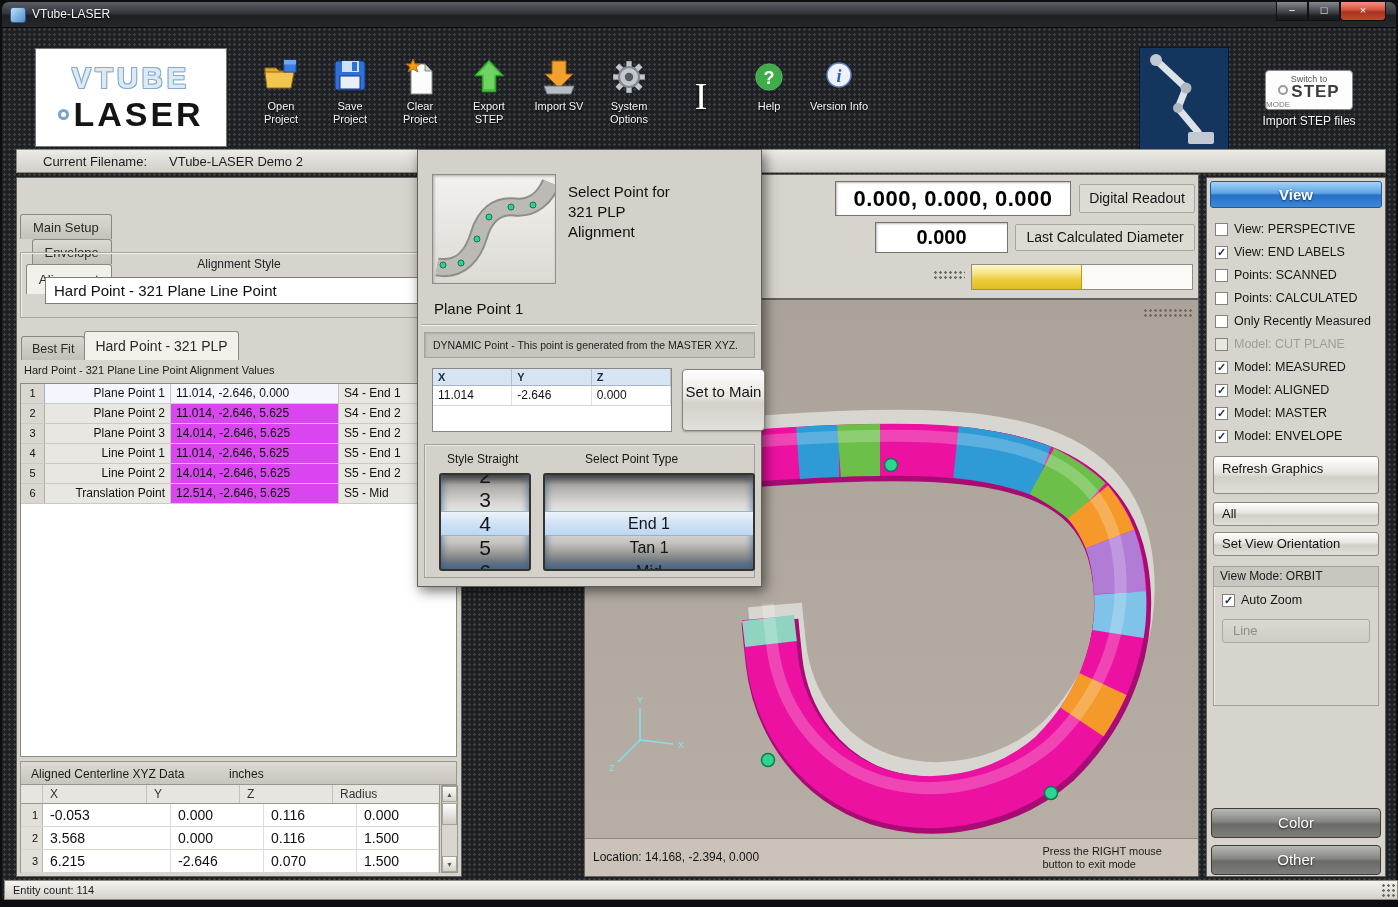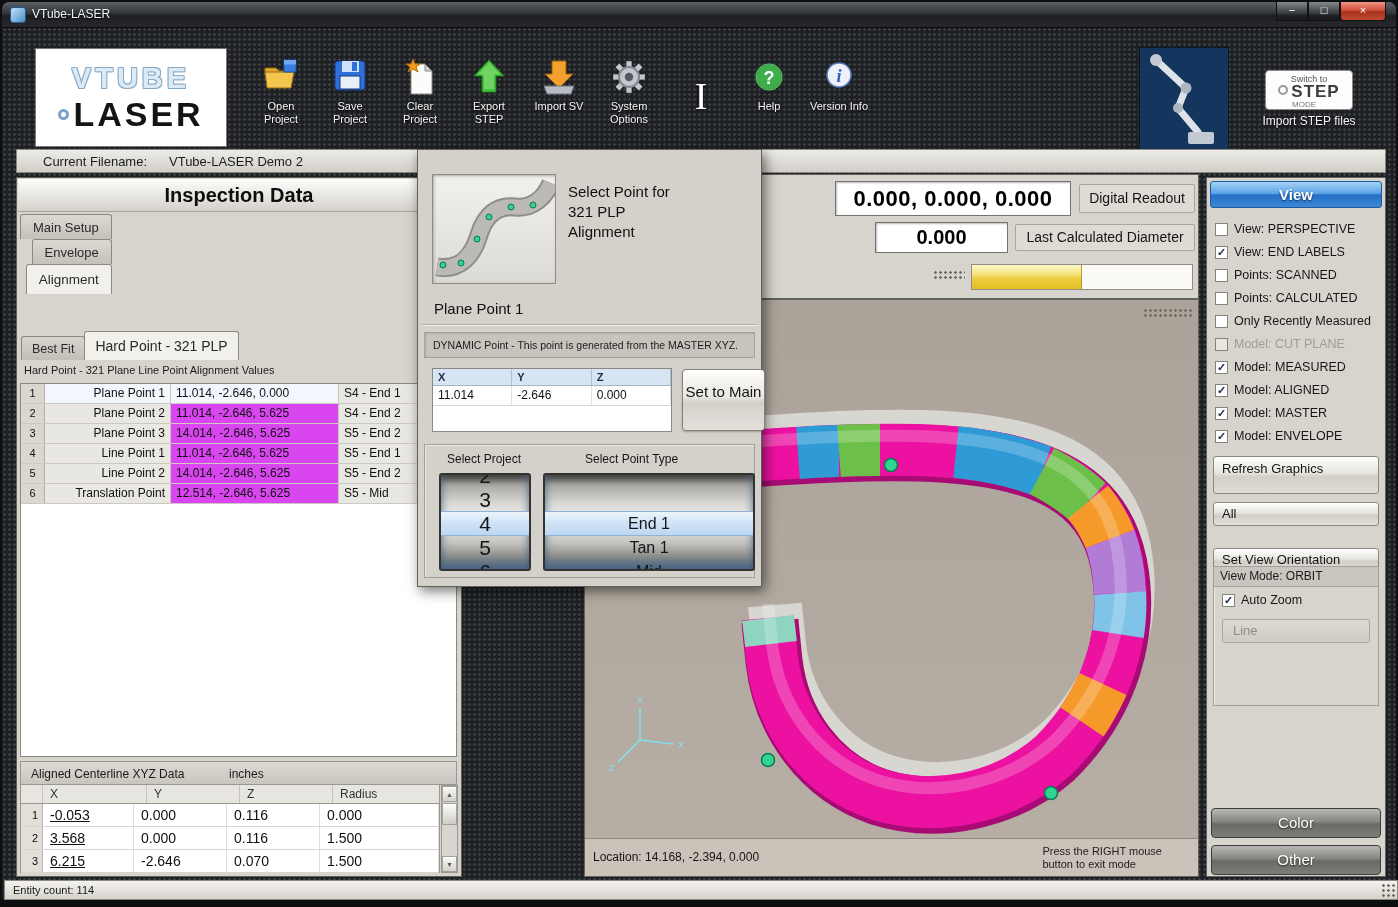--- a/index.html
+++ b/index.html
@@ -38,21 +38,21 @@
   .tb-label { display:block; margin-top:2px; font-size:11px; line-height:13px; color:#f4f4f4; text-shadow:0 1px 2px #000; }
   .i-glyph { position:absolute; left:687px; top:72px; width:24px; font-family:"Liberation Serif",serif;
     font-size:38px; color:#fff; text-align:center; text-shadow:0 1px 3px #000; }
 
   .robot-box { position:absolute; left:1137px; top:45px; width:90px; height:108px; border:1px solid #0a1828; }
   .step-switch { position:absolute; left:1263px; top:68px; width:88px; height:40px; background:#fdfdfd;
     border:1px solid #888; border-radius:4px; padding-top:3px; text-align:center; }
   .step-line1 { font-size:9px; color:#555; display:block; }
   .step-line2 { font-size:17px; font-weight:bold; color:#3c3c3c; letter-spacing:1px; display:block; line-height:16px; }
   .step-line2::before { content:""; display:inline-block; width:6px; height:6px; border:2px solid #9a9a9a; border-radius:50%; margin-right:3px; vertical-align:2px; }
-  .step-line3 { font-size:8px; color:#777; display:block; text-align:center; padding-right:10px; }
+  .step-line3 { font-size:8px; color:#777; display:block; text-align:left; padding-right:10px; }
   .step-caption { position:absolute; left:1240px; top:112px; width:134px; text-align:center; font-size:12px; color:#f2f2f2; text-shadow:0 1px 2px #000; }
 
   .filename-strip { position:absolute; left:14px; top:147px; width:1370px; height:24px;
     background:linear-gradient(180deg,#ecebe7,#d2cfc8); border:1px solid #8b897f; }
   .filename-label { position:absolute; left:26px; top:4px; font-size:13px; color:#1d1d1d; }
   .filename-value { position:absolute; left:152px; top:4px; font-size:13px; color:#1d1d1d; }
 
   
   .panel { position:absolute; background:#d7d4cd; border:1px solid #63615b; }
 
@@ -87,21 +87,21 @@
     background:linear-gradient(180deg,#dddad3,#c8c5be); border:1px solid #9a978f; font-size:12px; color:#1a1a1a; }
   .cline-title { position:absolute; left:10px; top:5px; }
   .cline-units { position:absolute; left:208px; top:5px; }
   .cline-headrow { position:absolute; left:3px; top:607px; right:21px; height:19px; display:flex;
     background:#e7e5e0; border:1px solid #9a978f; border-top:none; font-size:12px; color:#333; }
   .cline-headrow div { line-height:18px; padding-left:7px; border-right:1px solid #c6c3bc; }
   .ch-num { width:22px; } .ch-x { width:104px; } .ch-y { width:93px; } .ch-z { width:93px; } .ch-r { flex:1; border-right:none!important; }
   .cline-rows { position:absolute; left:3px; top:626px; right:21px; bottom:3px; background:#fff; border:1px solid #9a978f; border-top:none; }
   .crow { display:flex; height:23px; border-bottom:1px solid #d8d5ce; font-size:14px; color:#0f0f0f; }
   .crow .c0 { width:22px; background:#e2dfd9; border-right:1px solid #b9b6af; font-size:11px; text-align:center; line-height:22px; }
-  .crow .c1 { width:91px;text-decoration:underline; } .crow .c2 { width:93px; } .crow .c3 { width:93px; } .crow .c4 { flex:1; }
+  .crow .c1 { width:128px; } .crow .c2 { width:93px; } .crow .c3 { width:93px; } .crow .c4 { flex:1; }
   .crow div { line-height:22px; padding-left:7px; border-right:1px solid #e0ddd6; }
   .vscroll { position:absolute; right:3px; top:607px; width:17px; bottom:3px; background:#d9d6cf; border:1px solid #9a978f; }
   .vs-btn { position:absolute; left:0; width:15px; height:16px; background:linear-gradient(180deg,#fafaf8,#d5d2cb);
     border:1px solid #a5a29b; font-size:7px; color:#5d5b55; text-align:center; line-height:15px; }
   .vs-up { top:0; } .vs-down { bottom:0; }
   .vs-thumb { position:absolute; left:0; top:17px; width:15px; height:22px;
     background:linear-gradient(180deg,#fdfdfc,#cfccc5); border:1px solid #a5a29b; }
 
   
   .readout-panel { left:582px; top:172px; width:615px; height:125px; }
@@ -133,21 +133,21 @@
   .cb-row { position:absolute; left:8px; right:4px; height:22px; display:flex; align-items:center; }
   .cb-box { width:13px; height:13px; background:#fff; border:1px solid #84827a; margin-right:6px; flex:none;
     font-size:11px; line-height:11px; text-align:center; color:#1e3050; font-weight:bold; }
   .cb-label { font-size:12.5px; color:#161616; white-space:nowrap; }
   .cb-row.disabled .cb-label { color:#a09d95; }
   .cb-row.disabled .cb-box { background:#e8e6e0; }
   .side-btn { position:absolute; left:6px; right:6px; border:1px solid #8b897f; border-radius:3px;
     background:linear-gradient(180deg,#ffffff,#e6e4de 45%,#d2cfc8 55%,#e0ded8); font-size:13px; color:#141414; }
   .btn-refresh { top:278px; height:38px; padding:4px 0 0 8px; line-height:15px; text-align:left; }
   .btn-all { top:324px; height:24px; padding-left:8px; line-height:22px; text-align:left; }
-  .btn-orient { top:354px; height:24px; padding-left:8px; line-height:22px; text-align:left;margin-top:16px; }
+  .btn-orient { top:354px; height:24px; padding-left:8px; line-height:22px; text-align:left; }
   .mode-group { position:absolute; left:6px; right:6px; top:388px; height:140px; border:1px solid #a29f98; box-shadow:inset 1px 1px 0 #eceae5; }
   .mode-header { height:20px; background:#c9c6bf; border-bottom:1px solid #a8a59e; font-size:12px; color:#1a1a1a; line-height:19px; padding-left:6px; }
   .autozoom { position:absolute; left:8px; top:26px; display:flex; align-items:center; }
   .btn-orbit { position:absolute; left:8px; right:8px; top:52px; height:24px; border:1px solid #aaa79f; border-radius:3px;
     color:#8f8d85; font-size:13px; line-height:22px; padding-left:10px; background:linear-gradient(180deg,#dcd9d2,#cfccc5); }
   .btn-dark { position:absolute; left:4px; right:4px; height:30px; border:1px solid #3c3c3c; border-radius:4px;
     background:linear-gradient(180deg,#b8b8b6,#848480 46%,#6a6a66 54%,#7d7d79); color:#fff; font-size:15px;
     text-align:center; line-height:28px; text-shadow:0 1px 2px rgba(0,0,0,.7); }
   .btn-color { top:630px; } .btn-other { top:667px; }
 
@@ -330,25 +330,28 @@
     <span class="step-line3">MODE</span>
   </div>
   <div class="step-caption">Import STEP files</div>
 
   <div class="filename-strip">
     <span class="filename-label">Current Filename:</span>
     <span class="filename-value">VTube-LASER Demo 2</span>
   </div>
 
   <div class="panel insp-panel">
-    <div class="insp-header">Inspection Data</div>
     <div class="tabs">
       <div class="tab">Main Setup</div>
       <div class="tab">Envelope</div>
       <div class="tab active">Alignment</div>
+    </div>
+    <div class="style-group">
+      <span class="style-label">Alignment Style</span>
+      <div class="style-value">Hard Point - 321 Plane Line Point</div>
     </div>
     <div class="subtabs">
       <div class="subtab">Best Fit</div>
       <div class="subtab active">Hard Point - 321 PLP</div>
     </div>
     <div class="values-caption">Hard Point - 321 Plane Line Point Alignment Values</div>
 
     <div class="align-box">
       <div class="arow sel">
         <div class="c-num">1</div>
@@ -584,21 +587,21 @@
       </div>
       <div class="xyz-row">
         <div>11.014</div>
         <div>-2.646</div>
         <div>0.000</div>
       </div>
     </div>
     <div class="dlg-btn dlg-setmain">Set to Main</div>
 
     <div class="dlg-group">
-      <span class="dlg-col-label lbl-straight">Select Project</span>
+      <span class="dlg-col-label lbl-straight">Style Straight</span>
       <span class="dlg-col-label lbl-ptype">Select Point Type</span>
 
       <div class="scroller scroller-straight">
         <div class="scr-band"></div>
         <div class="scr-item" style="top:-11px">2</div>
         <div class="scr-item" style="top:13px">3</div>
         <div class="scr-item" style="top:37px">4</div>
         <div class="scr-item" style="top:61px">5</div>
         <div class="scr-item" style="top:85px">6</div>
       </div>

